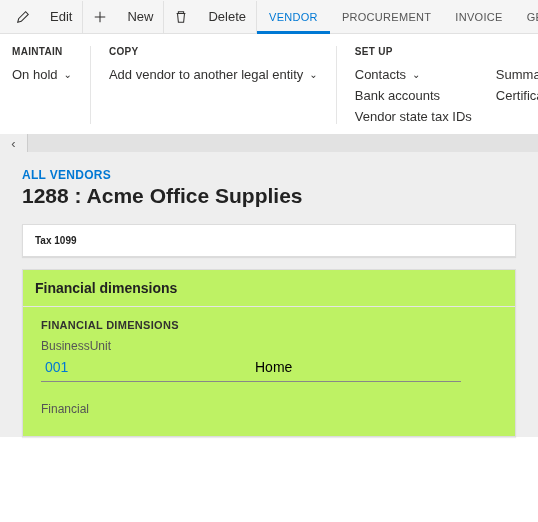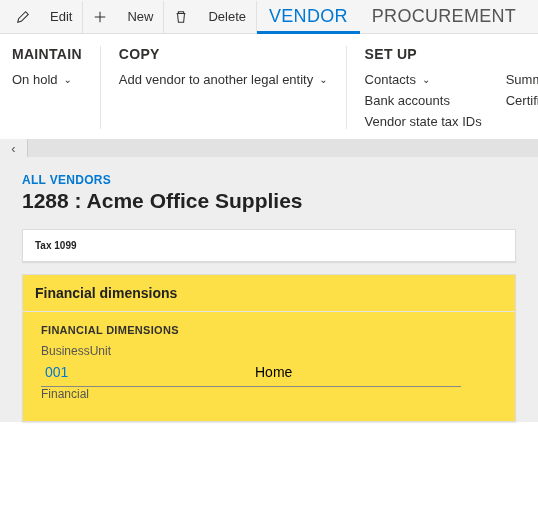--- a/index.html
+++ b/index.html
@@ -32,21 +32,21 @@
     font-size: 13px;
     border-right: 1px solid #e1e1e1;
   }
   .tb-btn:last-of-type { border-right: none; }
   .tb-btn svg { width: 14px; height: 14px; stroke: #323130; fill: none; stroke-width: 1.2; }
   .tab {
     padding: 0 12px;
     height: 34px;
     display: flex;
     align-items: center;
-    font-size: 18px;
+    font-size: 11px;
     color: #555;
     cursor: pointer;
     letter-spacing: 0.3px;
   }
   .tab.active {
     color: #0078d4;
     border-bottom: 3px solid #0078d4;
     height: 34px;
     padding-top: 3px;
   }
@@ -56,21 +56,21 @@
     background: #fff;
     padding: 12px 12px 10px 12px;
   }
   .group {
     padding-right: 18px;
     border-right: 1px solid #e5e5e5;
     margin-right: 18px;
   }
   .group:last-child { border-right: none; margin-right: 0; }
   .group-title {
-    font-size: 14px;
+    font-size: 10px;
     font-weight: 600;
     color: #323130;
     letter-spacing: 0.3px;
     margin-bottom: 10px;
   }
   .group-items { display: flex; flex-direction: column; gap: 6px; }
   .group-row  { display: flex; gap: 24px; }
   .g-item {
     display: flex;
     align-items: center;
@@ -125,21 +125,21 @@
     border: 1px solid #dcdcdc;
     box-shadow: 0 1px 1px rgba(0,0,0,0.08);
     padding: 10px 12px;
     font-weight: 600;
     font-size: 10px;
     color: #222;
     margin-bottom: 12px;
     cursor: pointer;
   }
   .section-open {
-    background: #fde047;
+    background: #bef264;
     border: 1px solid #dcdcdc;
     box-shadow: 0 1px 1px rgba(0,0,0,0.08);
     overflow: hidden;
   }
   .section-open-header {
     padding: 10px 12px;
     font-weight: 600;
     font-size: 14px;
     color: #222;
     border-bottom: 1px solid #e5e5e5;
@@ -150,21 +150,21 @@
     font-size: 11px;
     font-weight: 600;
     letter-spacing: 0.3px;
     margin-bottom: 8px;
   }
   .field-label {
     font-size: 12px;
     color: #555;
     margin-bottom: 2px;
   }
-  .field-row { display: flex; margin-bottom: 0; }
+  .field-row { display: flex; margin-bottom: 20px; }
   .field { width: 210px; }
   .input {
     border: none;
     border-bottom: 1px solid #888;
     font-size: 14px;
     padding: 4px 4px 6px 4px;
     width: 100%;
     outline: none;
     background: transparent;
   }

